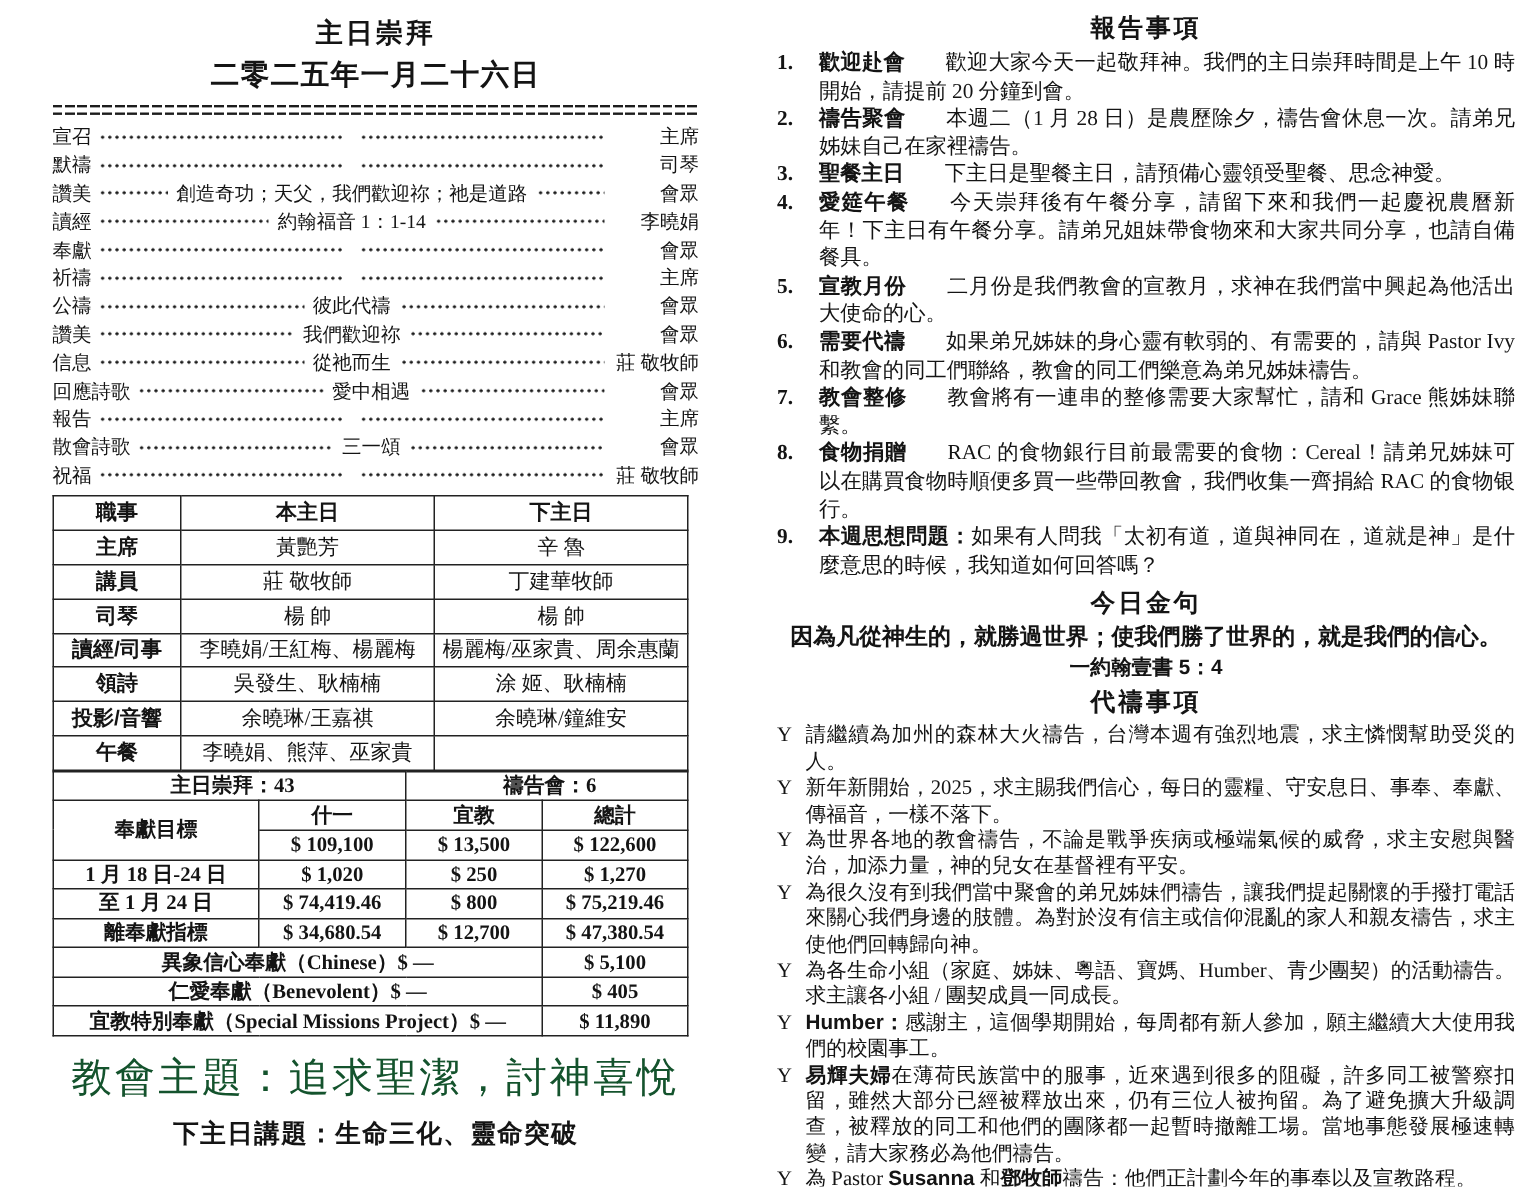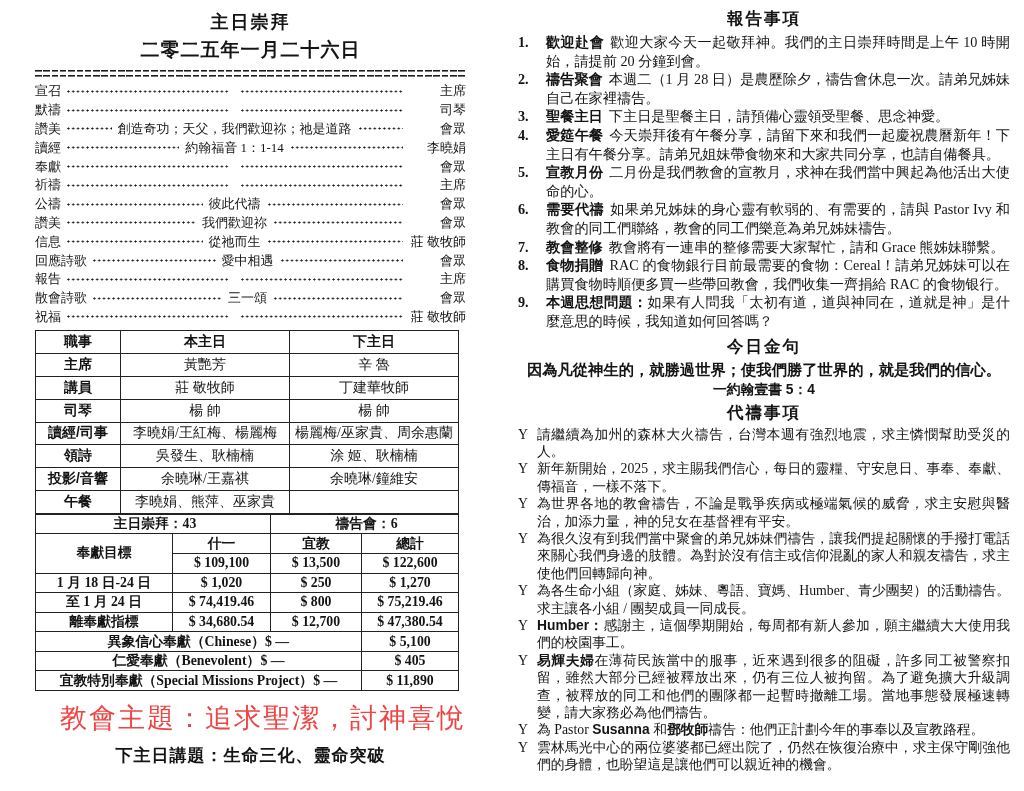--- a/index.html
+++ b/index.html
@@ -40,30 +40,30 @@
 
   .stats-title{font-size:15.5px;margin:5px 0 3px 0;letter-spacing:1px;}
 
   
   .off-table{width:423px;table-layout:fixed;font-weight:bold;}
   .off-table td{border:1.4px solid #222;text-align:center;font-size:13.8px;height:18.6px;padding:0 4px;overflow:hidden;}
   .off-table td.ta-l{text-align:center;padding-left:8px;}
 
   .theme-line{
     font-family:"Liberation Sans","DejaVu Sans",sans-serif;font-weight:normal;
-    color:#ef4444;font-size:27px;text-align:right;margin-top:9px;letter-spacing:2px;
+    color:#14532d;font-size:27px;text-align:center;margin-top:9px;letter-spacing:2px;
   }
   .next-topic{font-size:17px;margin-top:8px;letter-spacing:1px;}
 
   
   .r-title{font-size:16.5px;margin:2px 0 3px 0;letter-spacing:2px;}
   .a-item{display:flex;font-size:14.2px;line-height:18.6px;}
   .a-num{flex:0 0 28px;font-weight:bold;font-family:"Liberation Serif",serif;}
   .a-text{flex:1;text-align:justify;}
-  .a-title{font-family:"Liberation Sans","DejaVu Sans",sans-serif;font-weight:bold;margin-right:6px;}
+  .a-title{font-family:"Liberation Sans","DejaVu Sans",sans-serif;font-weight:bold;margin-right:27px;}
 
   .golden-title{font-size:16.5px;margin:5px 0 2px 0;letter-spacing:2px;}
   .golden-verse{font-size:15.3px;line-height:20px;}
   .golden-ref{font-size:13.8px;margin-top:1px;}
   .prayer-title{font-size:16.5px;margin:3px 0 2px 0;letter-spacing:2px;}
 
   .p-item{display:flex;font-size:13.8px;line-height:17.4px;}
   .p-bullet{flex:0 0 19px;}
   .p-text{flex:1;text-align:justify;}
   .seg-bold{font-weight:bold;font-family:"Liberation Sans","DejaVu Sans",sans-serif;}

